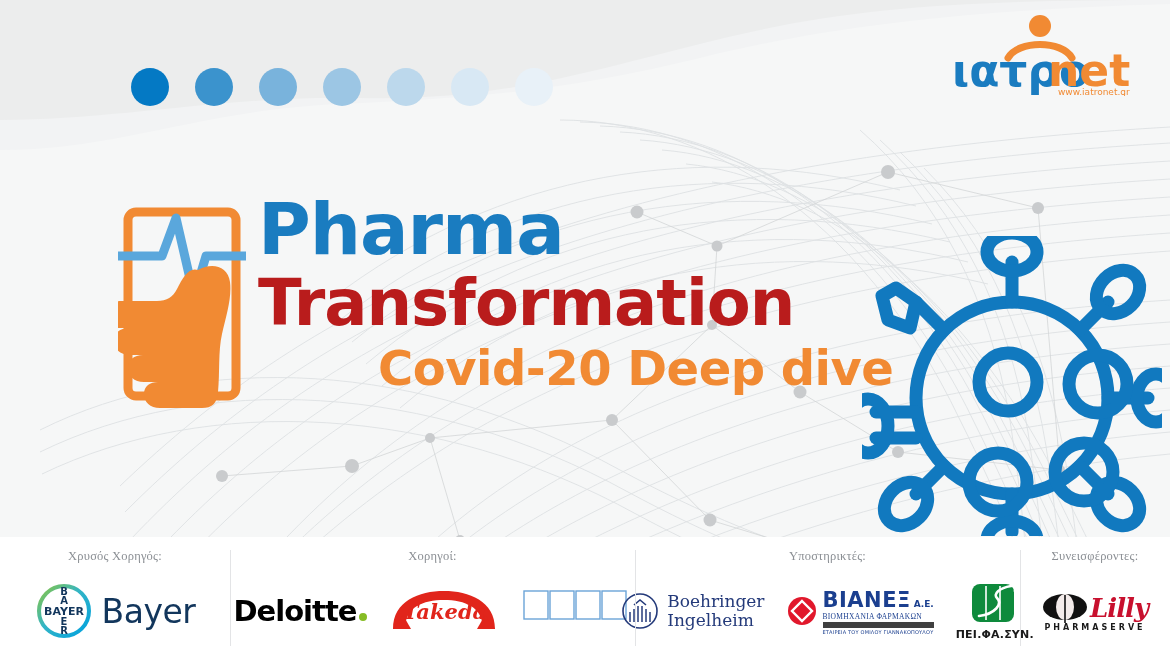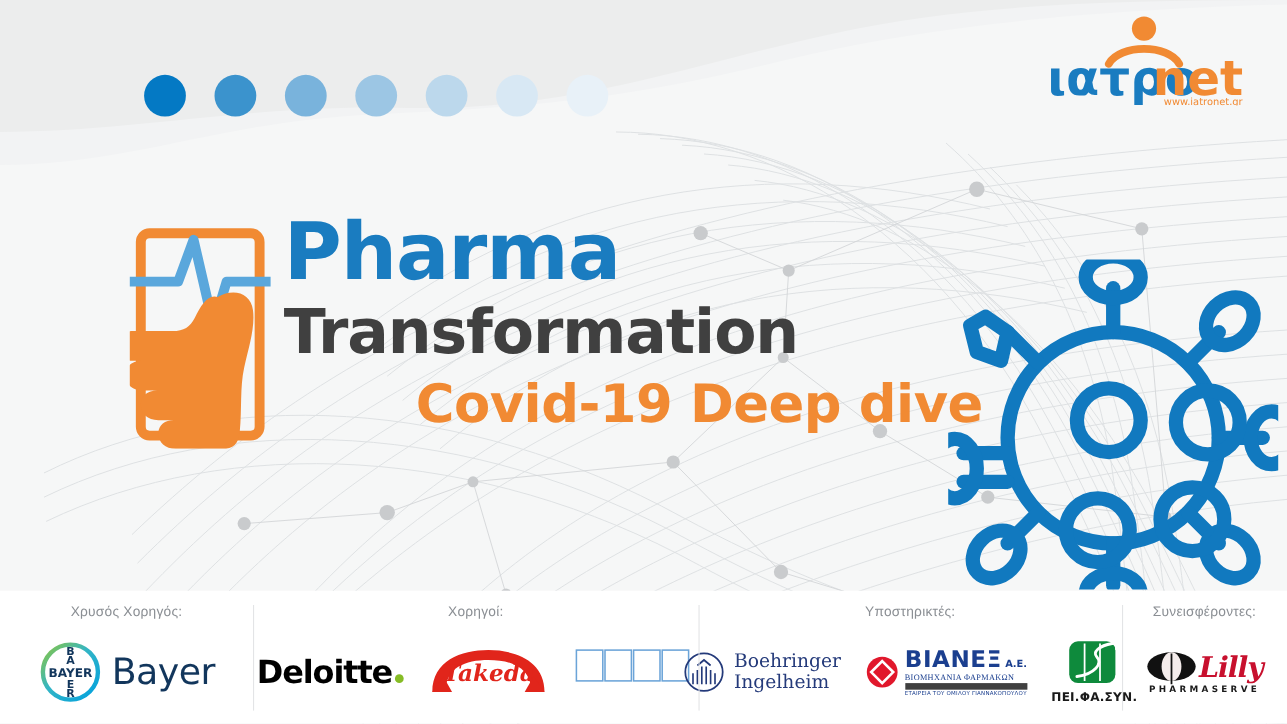--- a/index.html
+++ b/index.html
@@ -26,43 +26,43 @@
   #lockup{position:absolute;left:118px;top:196px;width:720px;height:226px;}
   #hand-icon{position:absolute;left:0;top:0;width:128px;height:212px;}
   #titles{position:absolute;left:140px;top:-4px;width:690px;}
   .t-pharma{
     font-family:"DejaVu Sans","Liberation Sans",sans-serif;
     font-weight:bold;font-size:72px;line-height:74px;letter-spacing:-1px;
     color:#1a7cc0;margin:0;
   }
   .t-transform{
     font-family:"DejaVu Sans","Liberation Sans",sans-serif;
-    font-weight:bold;font-size:56px;line-height:74px;letter-spacing:-1px;
-    color:#404040;margin:0;
+    font-weight:bold;font-size:64px;line-height:74px;letter-spacing:-1px;
+    color:#b91c1c;margin:0;
   }
   .t-sub{
     font-family:"DejaVu Sans","Liberation Sans",sans-serif;
     font-weight:bold;font-size:48px;line-height:56px;letter-spacing:-0.5px;
     color:#f18a33;margin:0;padding-left:120px;
   }
 
   
   #virus{position:absolute;left:862px;top:236px;width:300px;height:300px;}
 
   
   #sponsors{
     position:absolute;left:0;top:537px;width:1170px;height:121px;
     background:#ffffff;display:flex;
   }
   .sp-col{position:relative;display:flex;flex-direction:column;align-items:center;justify-content:flex-start;}
   .sp-col + .sp-col::before{
     content:"";position:absolute;left:0;top:13px;width:1px;height:96px;background:#e3e4e6;
   }
   .sp-label{
-    font-family:Liberation Sans, sans-serif;
+    font-family:Liberation Serif, serif;
     font-size:12.5px;color:#8b8f94;margin-top:12px;letter-spacing:0.2px;white-space:nowrap;
   }
   .sp-logos{flex:1;display:flex;align-items:center;justify-content:center;gap:22px;width:100%;}
 
   .col-gold{width:230px;}
   .col-sponsors{width:405px;}
   .col-support{width:385px;}
   .col-contrib{width:150px;}
 
   
@@ -290,21 +290,21 @@
         <path d="M66 74 c14 -8 30 -4 32 12 c2 16 -4 34 -8 52 c-4 18 -2 38 -4 58 c-1 12 -6 16 -16 16
                  h-42 c-10 0 -16 -6 -16 -14 c0 -8 6 -12 14 -12 h-14 c-10 0 -16 -6 -16 -14
                  c0 -8 6 -13 15 -13 h-13 c-10 0 -16 -6 -16 -14 c0 -8 6 -13 15 -13 h-9
                  c-9 0 -15 -6 -15 -13 c0 -8 6 -14 16 -14 h36 c10 0 16 -4 20 -12 c6 -12 12 -22 21 -19 z" fill="#f18a33" transform="translate(14,0)"></path>
       </svg>
     </div>
 
     <div id="titles">
       <div class="t-pharma">Pharma</div>
       <div class="t-transform">Transformation</div>
-      <div class="t-sub">Covid-19 Deep dive</div>
+      <div class="t-sub">Covid-20 Deep dive</div>
     </div>
   </div>
 
   <div id="virus">
     <svg width="300" height="300" viewBox="0 0 300 300" xmlns="http://www.w3.org/2000/svg">
       <g stroke="#1179bf" stroke-width="13" fill="none" stroke-linecap="round" stroke-linejoin="round">
 
         <circle cx="150" cy="162" r="96"></circle>
 
         <g>

